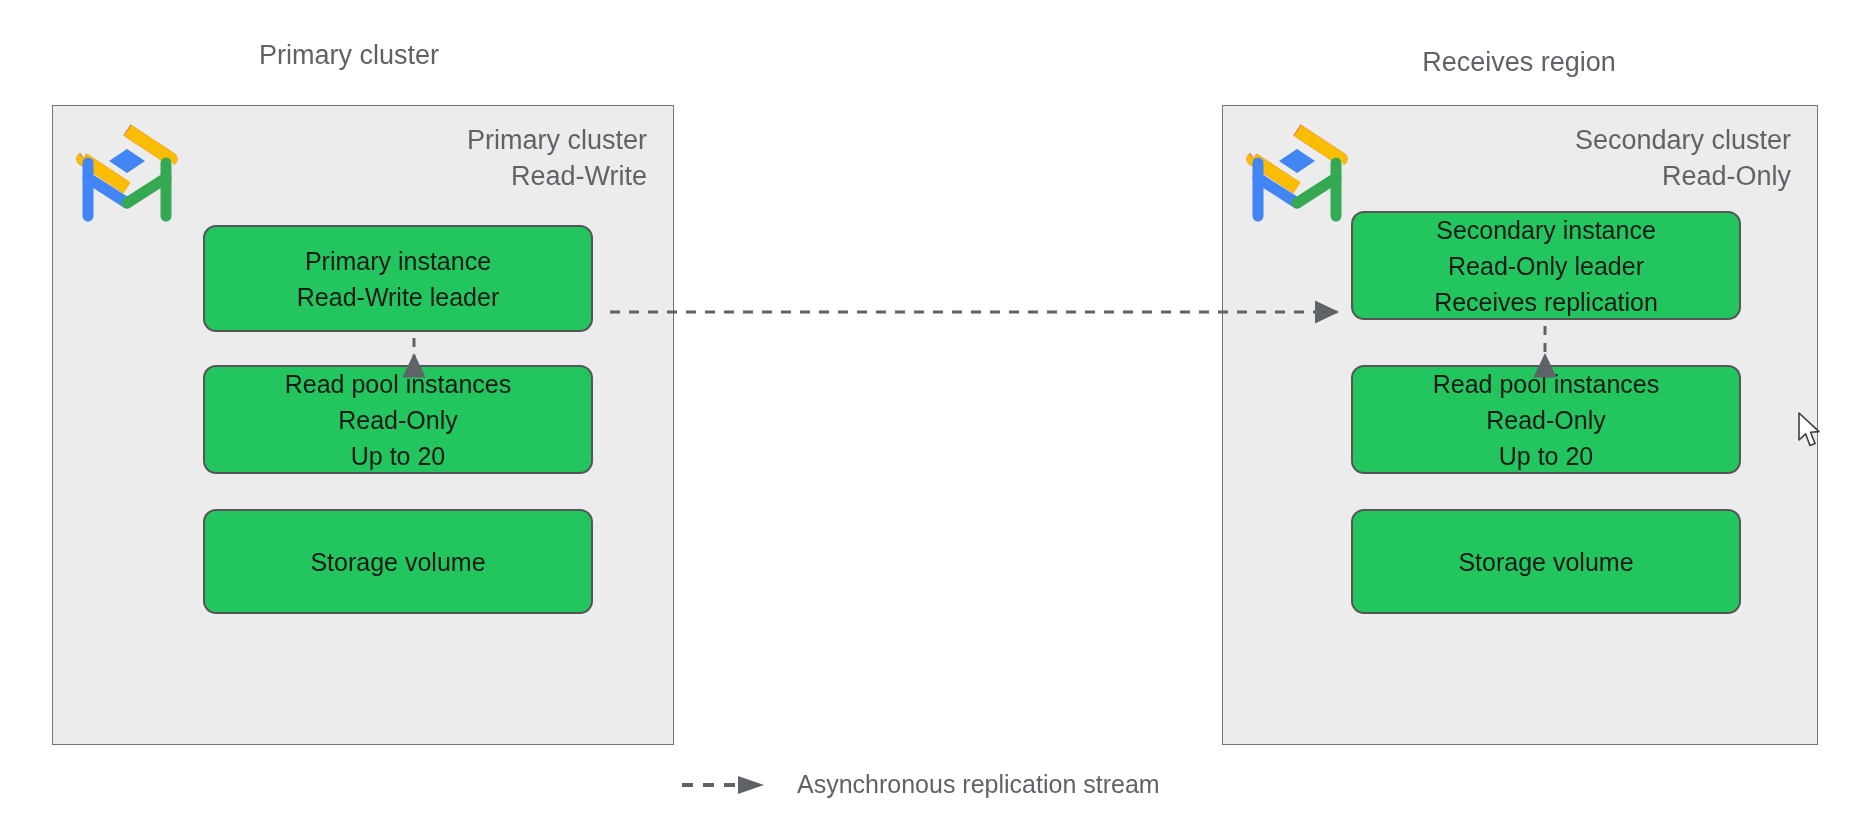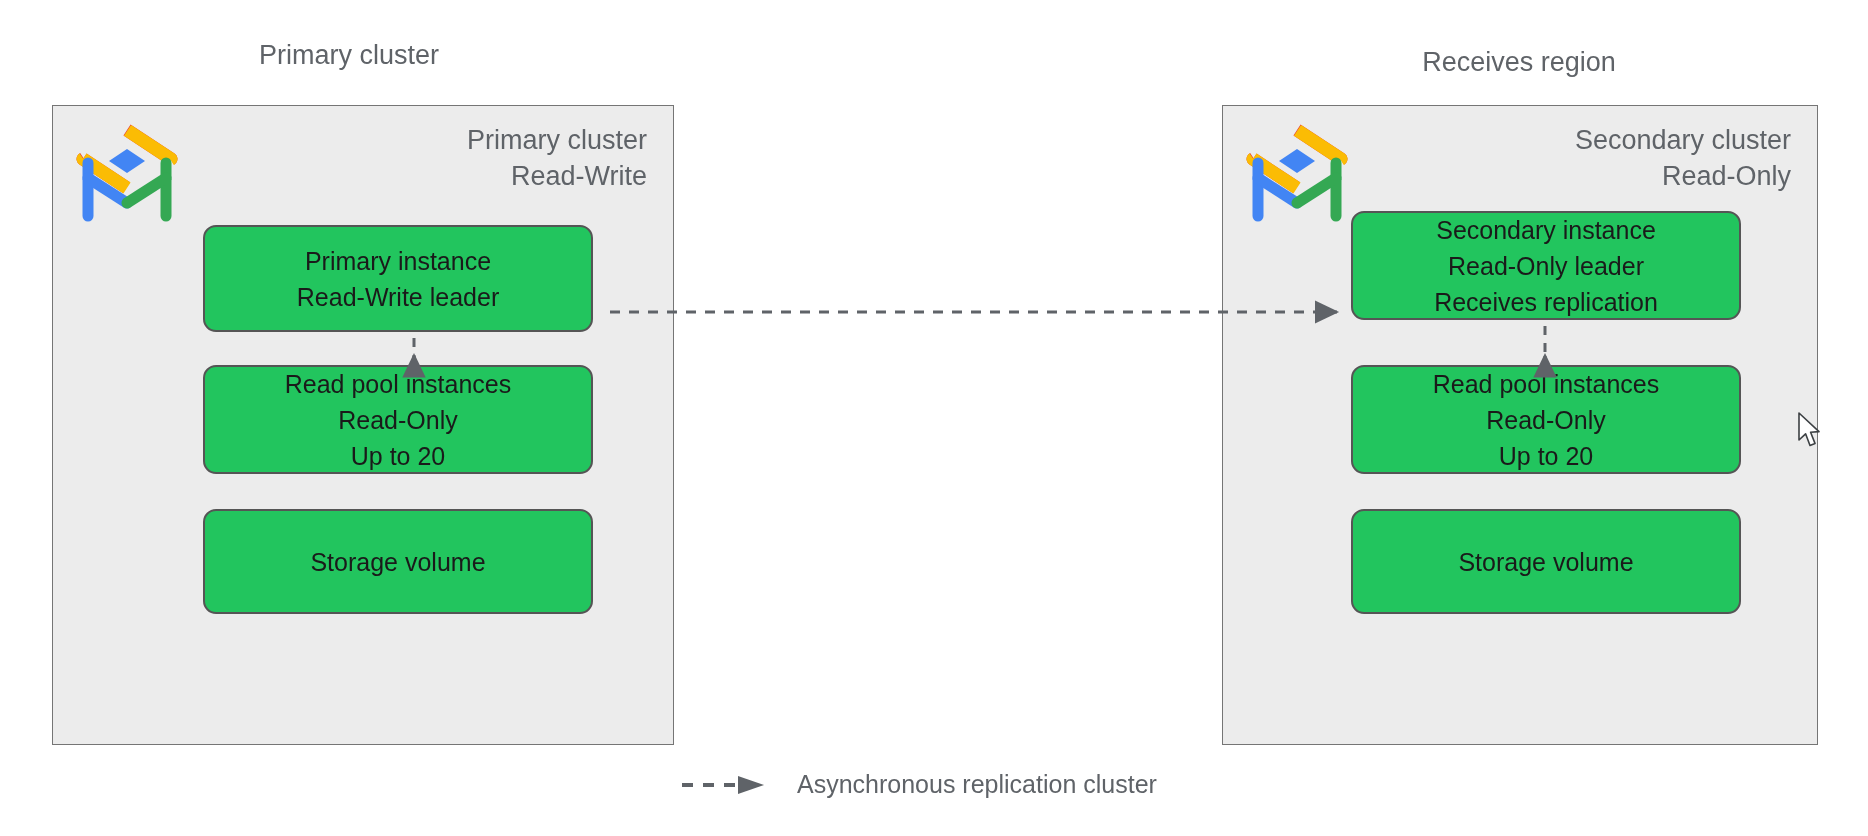--- a/index.html
+++ b/index.html
@@ -213,21 +213,21 @@
     </g>
   </svg>
 
   <div id="legend">
     <span id="legend-arrow-icon-wrap">
       <svg id="legend-arrow-icon" viewBox="0 0 92 26" aria-hidden="true">
         <line x1="2" y1="13" x2="58" y2="13" stroke="#5f6368" stroke-width="4" stroke-dasharray="11 10"></line>
         <path d="M58,4 L84,13 L58,22 Z" fill="#5f6368"></path>
       </svg>
     </span>
-    <span id="legend-label">Asynchronous replication cluster</span>
+    <span id="legend-label">Asynchronous replication stream</span>
   </div>
 
   <div id="mouse-cursor">
     <svg viewBox="0 0 26 38" width="26" height="38" aria-hidden="true">
       <path d="M2,1 L2,28 L8.6,21.8 L13,33.5 L18,31.4 L13.6,20.2 L22,19.6 Z" fill="#ffffff" stroke="#3c4043" stroke-width="1.6" stroke-linejoin="round"></path>
     </svg>
   </div>
 
 </div>
 

